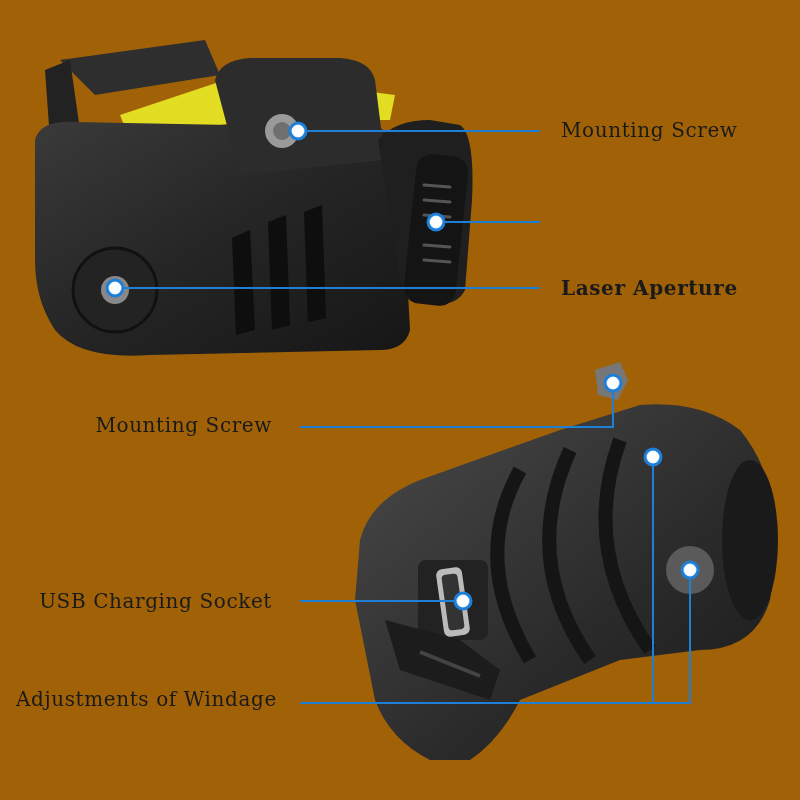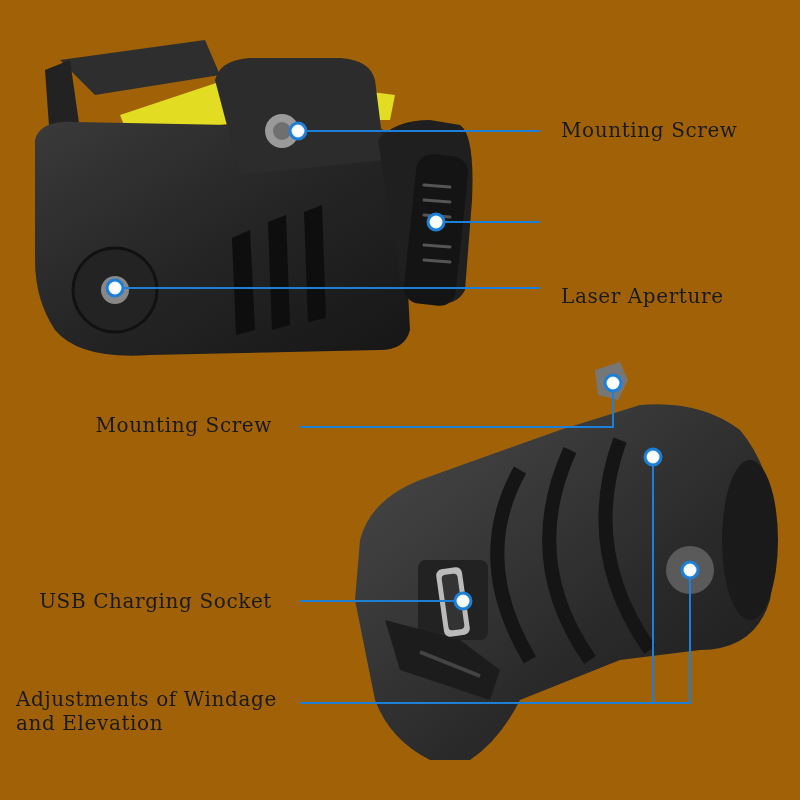--- a/index.html
+++ b/index.html
@@ -110,22 +110,21 @@
       <circle cx="436" cy="222" r="8"></circle>
       <circle cx="115" cy="288" r="8"></circle>
       <circle cx="613" cy="383" r="8"></circle>
       <circle cx="463" cy="601" r="8"></circle>
       <circle cx="653" cy="457" r="8"></circle>
       <circle cx="690" cy="570" r="8"></circle>
     </g>
   </svg>
 
   <div class="label" style="left:561px;top:118px;">Mounting Screw</div>
-  <div class="label" style="left:561px;top:284px;">Laser Aperture</div>
+  <div class="label" style="left:561px;top:276px;font-weight:bold;">Laser Aperture</div>
 
   <div class="label right" style="left:60px;width:212px;top:413px;">Mounting Screw</div>
   <div class="label right" style="left:20px;width:252px;top:589px;">USB Charging Socket</div>
   <div class="label center" style="left:16px;width:270px;top:687px;">
     <div>Adjustments of Windage</div>
-    <div>and Elevation</div>
   </div>
 
 </div>
 
 </body></html>

